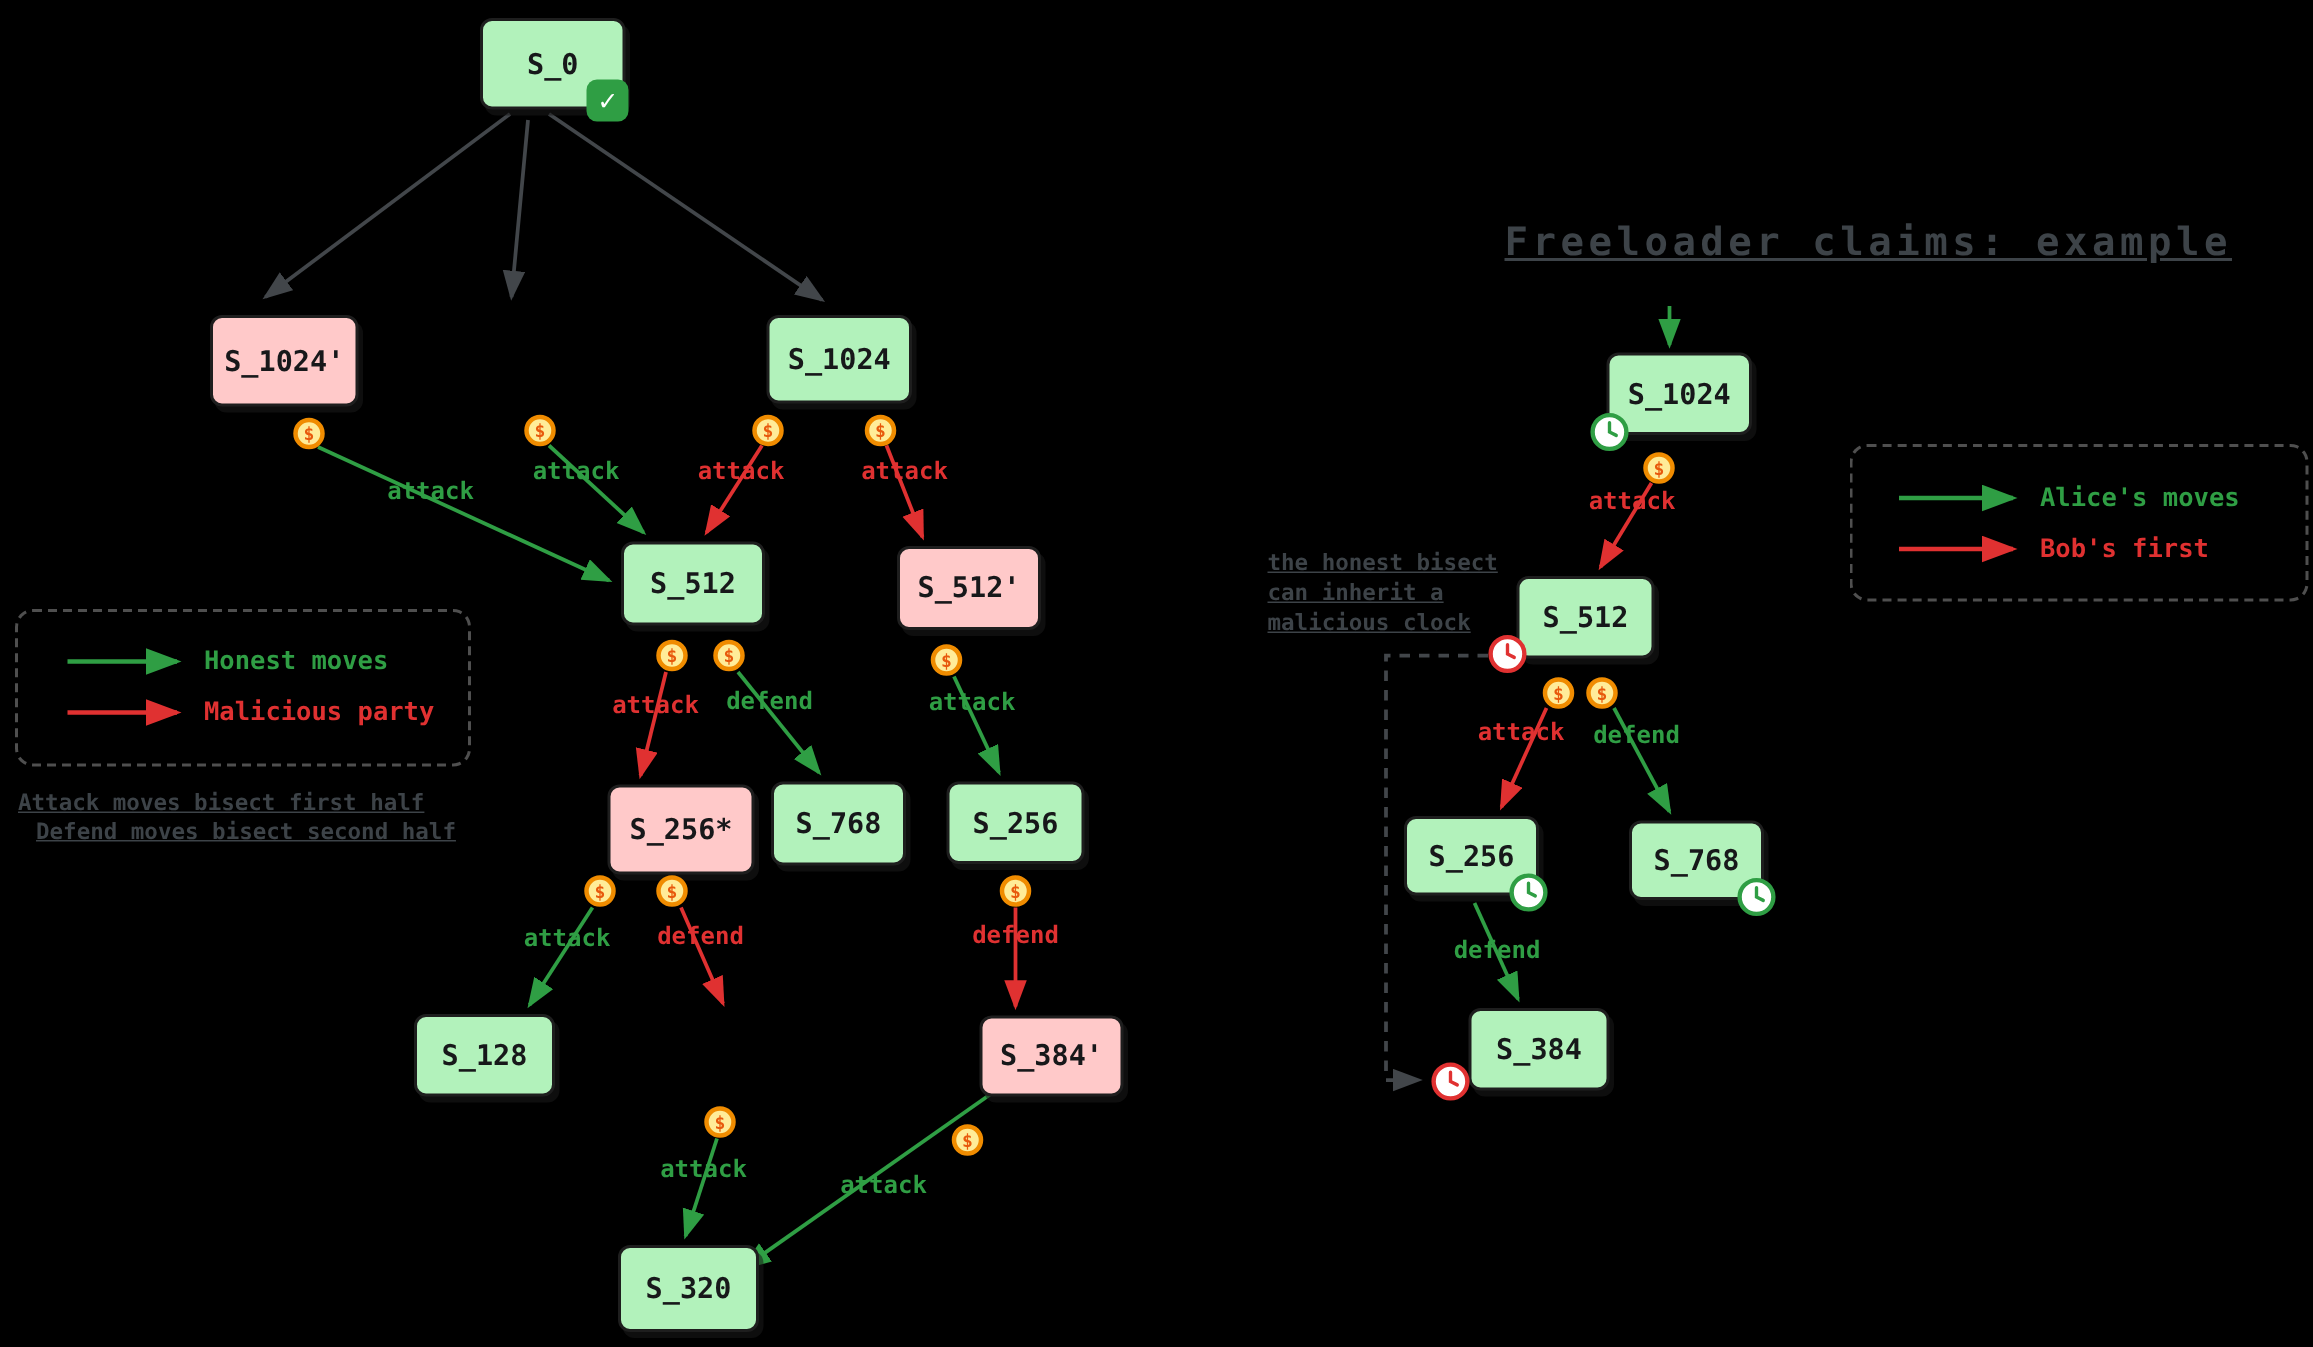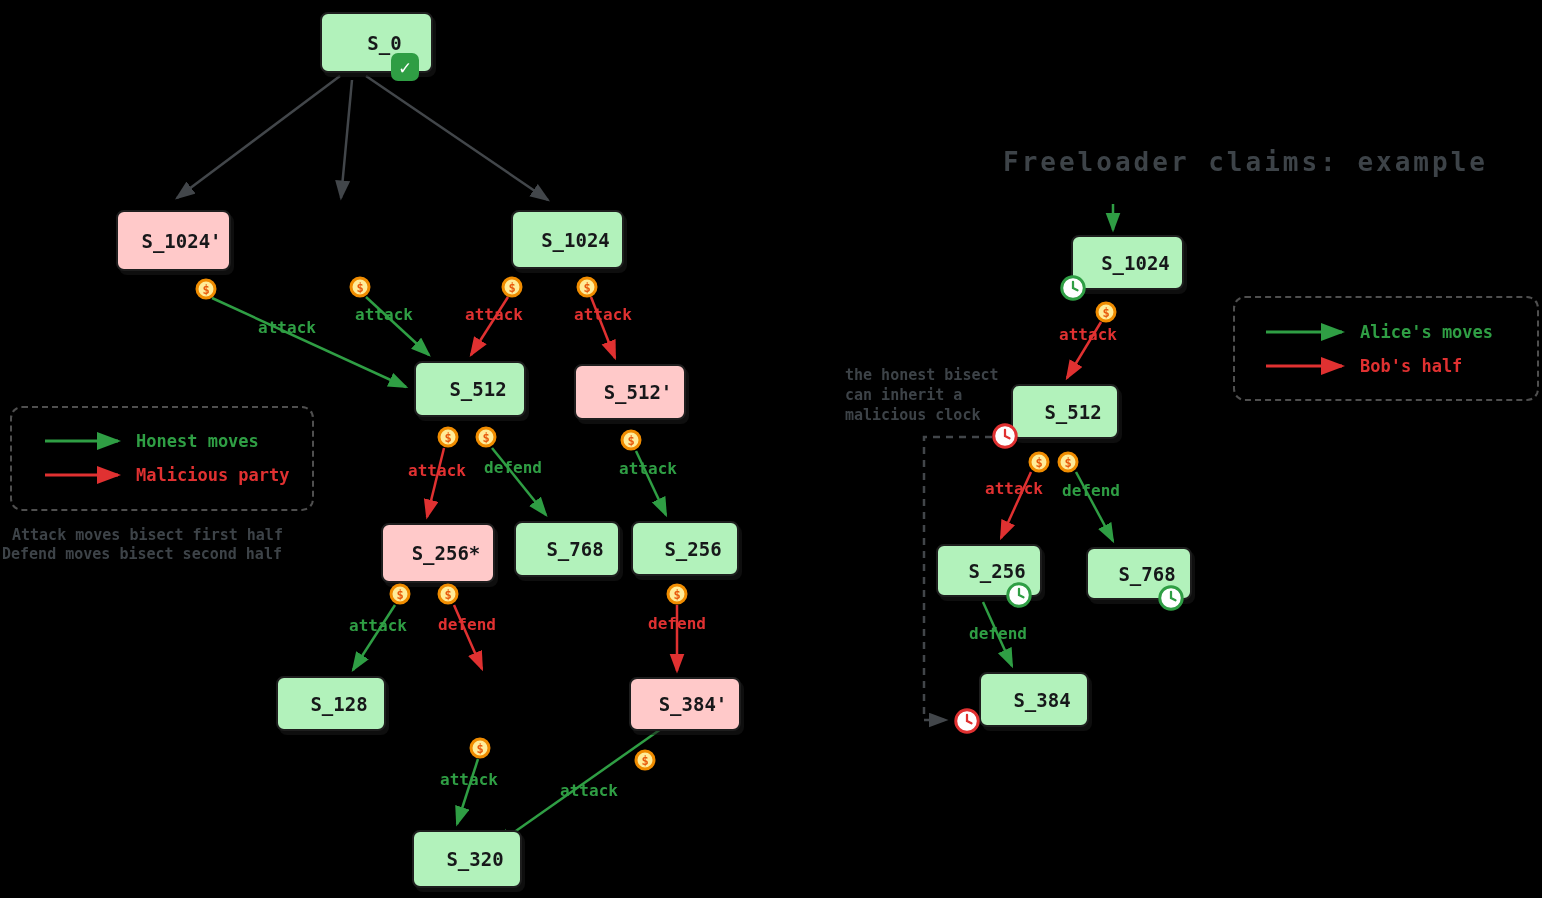--- a/index.html
+++ b/index.html
@@ -2,28 +2,28 @@
 <html><head>
 <meta charset="utf-8">
 <style>
   html,body{margin:0;padding:0;background:#000;}
   #canvas{position:relative;width:1542px;height:898px;background:#000;overflow:hidden;
           font-family:"DejaVu Sans Mono",monospace;}
   svg.layer{position:absolute;left:0;top:0;width:1542px;height:898px;}
   .node{position:absolute;border:2px solid #1e1e1e;border-radius:8px;
         display:flex;align-items:center;justify-content:center;
         font:700 19px "DejaVu Sans Mono",monospace;color:#17181a;
-        box-shadow:3px 4px 0 rgba(25,25,25,.55);z-index:4;padding-left:16px;}
+        box-shadow:3px 4px 0 rgba(25,25,25,.55);z-index:4;}
   .green{background:#b2f2bb;}
-  .pink{background:#ffc9c9;}
+  .pink{background:#ffc9c9;margin-left:24px;}
   .elabel{position:absolute;transform:translate(-50%,-50%);
           font:700 16px "DejaVu Sans Mono",monospace;z-index:6;white-space:nowrap;}
   .lg{color:#2f9e44;}
   .lr{color:#e03131;}
-  .muted{color:#3d4348;}
+  .muted{color:#3d4348;text-decoration:underline;}
   .coin{position:absolute;width:21px;height:21px;border-radius:50%;
         background:#ffec99;border:3px solid #f08c00;box-sizing:border-box;
         color:#e8590c;font:700 12px "DejaVu Sans Mono",monospace;
         display:flex;align-items:center;justify-content:center;
         transform:translate(-50%,-50%);z-index:7;}
   .clock{position:absolute;width:27px;height:27px;transform:translate(-50%,-50%);z-index:8;}
   .clock.g{color:#2f9e44;} .clock.r{color:#e03131;}
   .clock svg{display:block;width:100%;height:100%;}
   .check{position:absolute;width:28px;height:28px;background:#2f9e44;border-radius:7px;
          color:#fff;display:flex;align-items:center;justify-content:center;
@@ -173,21 +173,21 @@
   <div class="elabel lr" style="left:467px;top:624px">defend</div>
   <div class="elabel lr" style="left:677px;top:623px">defend</div>
   <div class="elabel lg" style="left:469px;top:779px">attack</div>
   <div class="elabel lg" style="left:589px;top:790px">attack</div>
 
   <div class="legend" style="left:10px;top:406px;width:300px;height:101px"></div>
   <div class="legend-label lg" style="left:136px;top:441px">Honest moves</div>
   <div class="legend-label lr" style="left:136px;top:475px">Malicious party</div>
 
   <div class="note muted" style="left:12px;top:526px">Attack moves bisect first half</div>
-  <div class="note muted" style="left:2px;top:545px">Defend moves bisect second half</div>
+  <div class="note muted" style="left:24px;top:545px">Defend moves bisect second half</div>
 
   <div class="title muted" style="left:1003px;top:147px">Freeloader claims: example</div>
 
   <div class="node green" style="left:1071px;top:235px;width:93px;height:51px">
       <span>S_1024</span>
     </div>
   <div class="node green" style="left:1011px;top:384px;width:88px;height:51px">
       <span>S_512</span>
     </div>
   <div class="node green" style="left:936px;top:544px;width:86px;height:49px">
@@ -245,15 +245,15 @@
   <div class="elabel lr" style="left:1014px;top:488px">attack</div>
   <div class="elabel lg" style="left:1091px;top:490px">defend</div>
   <div class="elabel lg" style="left:998px;top:633px">defend</div>
 
   <div class="note muted" style="left:845px;top:366px">the honest bisect</div>
   <div class="note muted" style="left:845px;top:386px">can inherit a</div>
   <div class="note muted" style="left:845px;top:406px">malicious clock</div>
 
   <div class="legend" style="left:1233px;top:296px;width:302px;height:101px"></div>
   <div class="legend-label lg" style="left:1360px;top:332px">Alice's moves</div>
-  <div class="legend-label lr" style="left:1360px;top:366px">Bob's half</div>
+  <div class="legend-label lr" style="left:1360px;top:366px">Bob's first</div>
 
 </div>
 
 </body></html>

